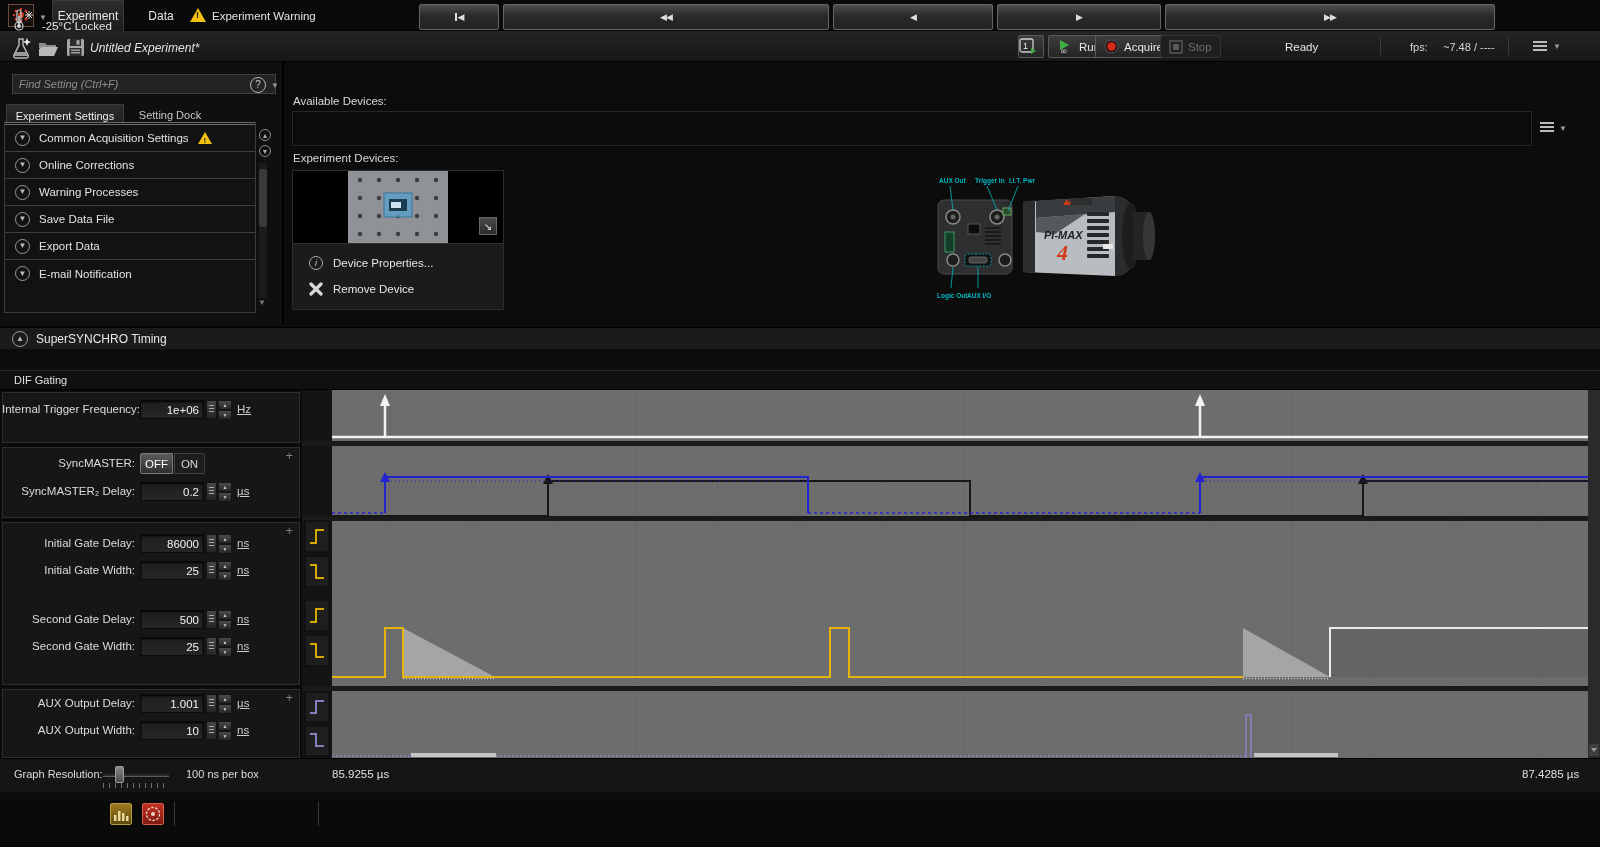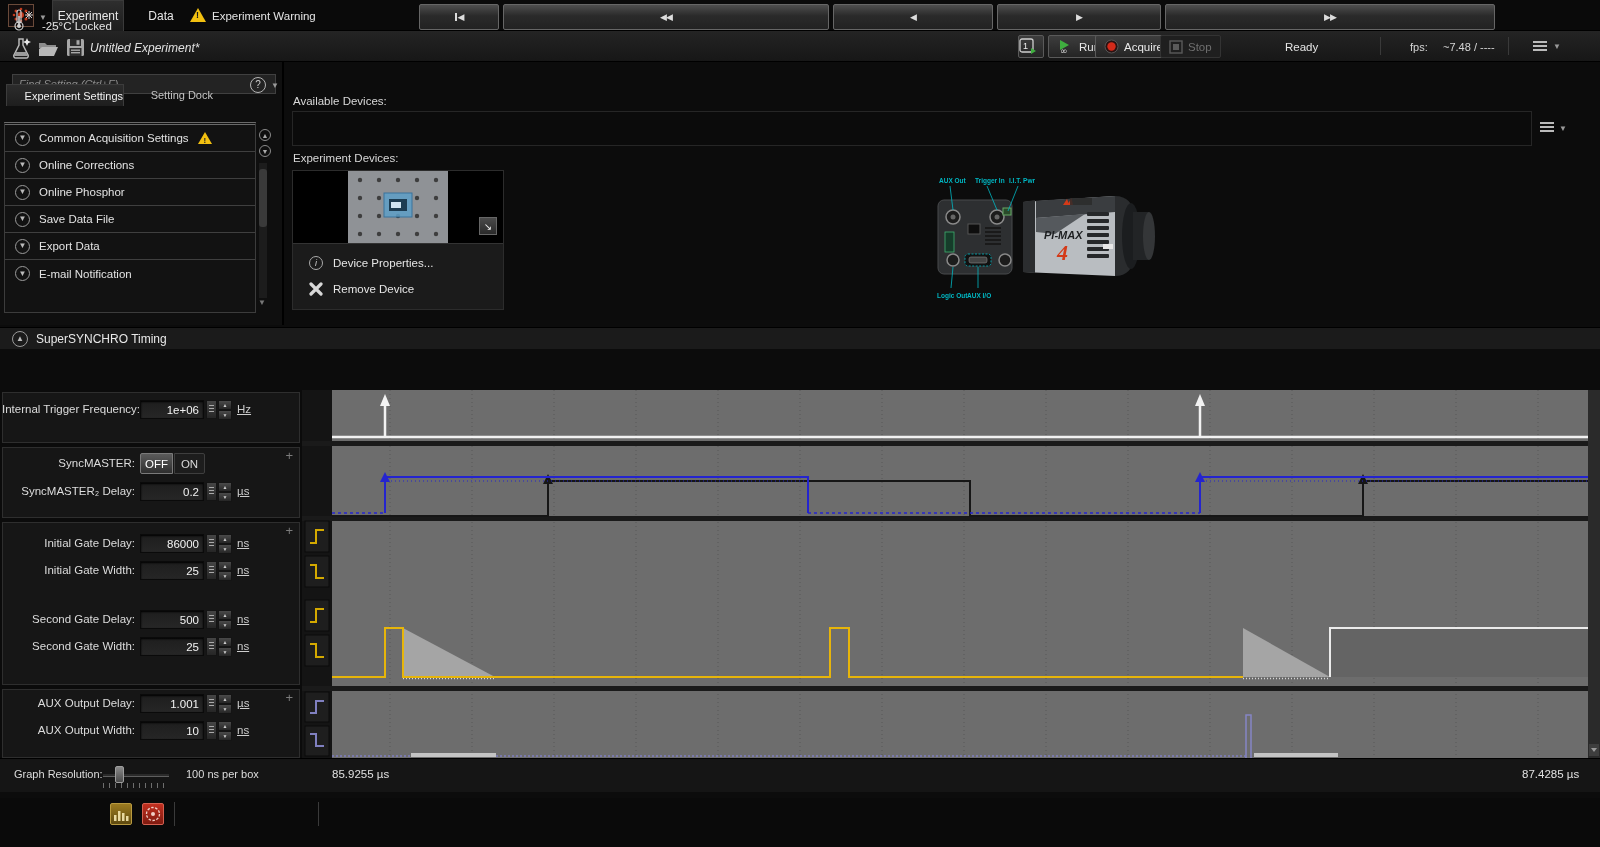--- a/index.html
+++ b/index.html
@@ -13,21 +13,21 @@
   .apptab.active{background:linear-gradient(#2e2e2e,#1d1d1d);border-left:1px solid #3a3a3a;border-right:1px solid #3a3a3a;border-top:1px solid #3a3a3a}
   
   .toolbar{position:absolute;left:0;top:31px;width:1600px;height:31px;background:linear-gradient(#242424,#171717);border-bottom:1px solid #000}
   .tbtn{position:absolute;top:35px;height:23px;display:flex;align-items:center;gap:5px;padding:0 8px;background:linear-gradient(#3d3d3d,#242424);border:1px solid #5a5a5a;border-radius:2px;color:#e8e8e8;font-size:11.5px}
   .tbtn.disabled{background:#1f1f1f;border-color:#333;color:#6f6f6f}
   .vsep{position:absolute;width:1px;background:#3a3a3a}
   
   .sidebar{position:absolute;left:0;top:62px;width:284px;height:263px;background:#0f0f0f;border-right:2px solid #000}
   .search{position:absolute;left:12px;top:74px;width:264px;height:20px;background:#232323;border:1px solid #404040;color:#e5e5e5;font-style:italic;font-size:11px;padding:0 6px;font-family:"Liberation Sans",sans-serif}
   .search::placeholder{color:#8d8d8d}
-  .sbtab{position:absolute;top:84px;height:22px;display:flex;align-items:center;justify-content:flex-end;font-size:11px;color:#c5c5c5}
+  .sbtab{position:absolute;top:104px;height:22px;display:flex;align-items:center;justify-content:center;font-size:11px;color:#c5c5c5}
   .sbtab.active{background:linear-gradient(#2c2c2c,#1e1e1e);border:1px solid #3c3c3c;border-bottom:none;color:#f0f0f0}
   .accordion{position:absolute;left:4px;top:122px;width:252px;height:191px;background:#121212;border:1px solid #3c3c3c;border-top:3px double #6a6a6a}
   .accrow{position:relative;height:27px;display:flex;align-items:center;gap:9px;padding-left:10px;border-bottom:1px solid #3f3f3f;color:#e2e2e2;font-size:11.5px}
   .circbtn{width:15px;height:15px;border:1.5px solid #9a9a9a;border-radius:50%;display:flex;align-items:center;justify-content:center;color:#bbb;font-size:8px;line-height:1;flex:0 0 auto}
   .minicirc{position:absolute;width:12px;height:12px;border:1px solid #8a8a8a;border-radius:50%;color:#aaa;font-size:7px;display:flex;align-items:center;justify-content:center}
   
   .devpane{position:absolute;left:285px;top:62px;width:1315px;height:263px;background:#101010}
   .devtab{position:absolute;top:5px;height:23px;display:flex;align-items:center;justify-content:center;font-size:11px;color:#cfcfcf}
   .devtab.active{background:linear-gradient(#2e2e2e,#1c1c1c);border:1px solid #444;border-bottom:none;color:#f0f0f0}
   .devcontent{position:absolute;left:0px;top:28px;width:1315px;height:235px;border-top:1px solid #3a3a3a;background:#131313}
@@ -169,21 +169,21 @@
           <path d="M7 0 L14 12 L0 12 Z" fill="#f2c010"></path>
           <text x="5.5" y="10.5" font-size="8" fill="#222" font-weight="bold" font-family="Liberation Sans">!</text>
         </svg>
     </div>
     <div class="accrow">
       <span class="circbtn">▼</span>
       <span>Online Corrections</span>
     </div>
     <div class="accrow">
       <span class="circbtn">▼</span>
-      <span>Online Phosphor</span>
+      <span>Warning Processes</span>
     </div>
     <div class="accrow">
       <span class="circbtn">▼</span>
       <span>Save Data File</span>
     </div>
     <div class="accrow">
       <span class="circbtn">▼</span>
       <span>Export Data</span>
     </div>
     <div class="accrow" style="border-bottom:none">
@@ -311,20 +311,23 @@
     <path d="M210 24 C222 24 228 32 228 40 L228 88 C228 96 222 104 210 104 Z" fill="#2a2c2e"></path>
     <ellipse cx="226" cy="64" rx="9" ry="33" fill="#1b1d1f"></ellipse>
     <rect x="228" y="40" width="16" height="48" fill="#222426"></rect>
     <ellipse cx="244" cy="64" rx="6" ry="24" fill="#343638"></ellipse>
   </svg>
 
   <div class="syncrow1">
     <span class="circbtn" style="width:16px;height:16px">▲</span>
     <span style="font-size:12px;color:#e8e8e8">SuperSYNCHRO Timing</span>
   </div>
+  <div class="syncrow3">
+    <span>DIF Gating</span>
+  </div>
 
   <div class="timingcol"></div>
   <div class="tpanel" style="top:392px;height:51px"></div>
   <div class="tpanel" style="top:447px;height:71px">
       <span class="plus" style="right:6px;top:3px">+</span>
     </div>
   <div class="tpanel" style="top:522px;height:163px">
       <span class="plus" style="right:6px;top:3px">+</span>
     </div>
   <div class="tpanel" style="top:689px;height:69px">

